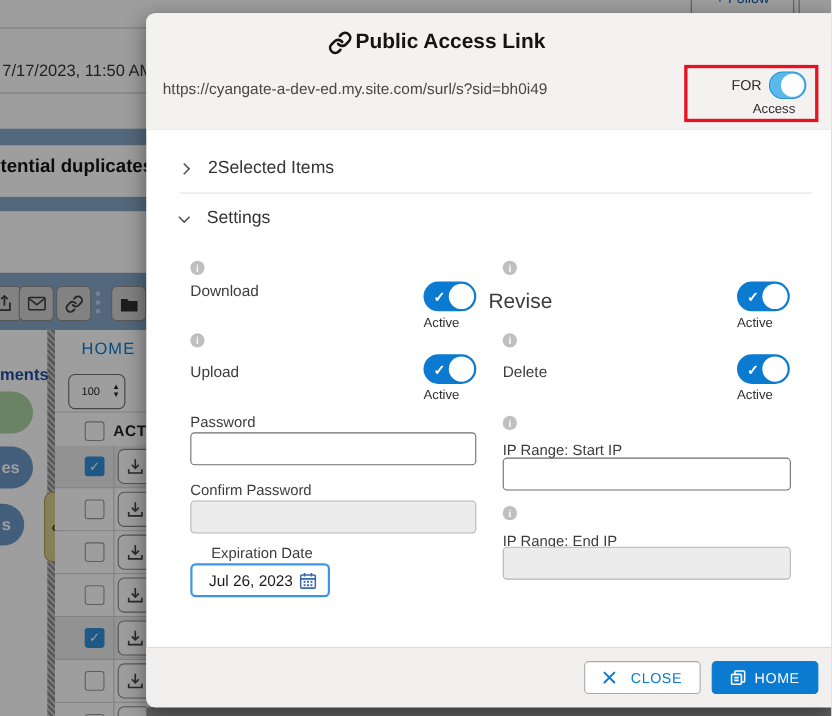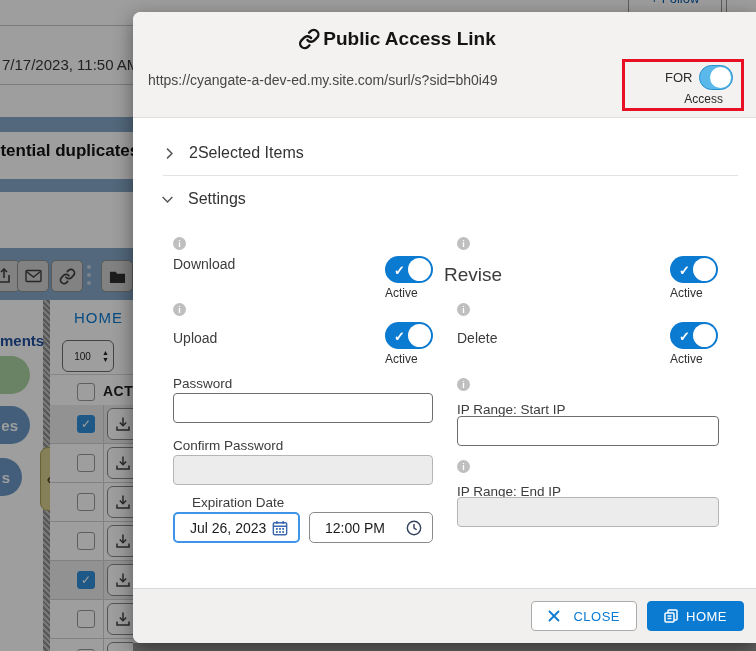--- a/index.html
+++ b/index.html
@@ -342,27 +342,20 @@
           <g fill="#3a67ad" stroke="none">
             <rect x="4.5" y="9" width="2" height="2"></rect>
             <rect x="8" y="9" width="2" height="2"></rect>
             <rect x="11.5" y="9" width="2" height="2"></rect>
             <rect x="4.5" y="12.5" width="2" height="2"></rect>
             <rect x="8" y="12.5" width="2" height="2"></rect>
             <rect x="11.5" y="12.5" width="2" height="2"></rect>
           </g>
         </svg>
     </div>
-    <div class="dtfield plain" style="left:176px;top:500px;width:124px;">
-      <span>12:00 PM</span>
-      <svg width="16" height="16" viewBox="0 0 18 18" fill="none" stroke="#33415e" stroke-width="1.6">
-          <circle cx="9" cy="9" r="7.5"></circle>
-          <path d="M9 4.5V9l3 2"></path>
-        </svg>
-    </div>
 
     <span class="info" style="left:324px;top:366px;">
         <span>i</span>
       </span>
     <span class="flabel" style="left:324px;top:390px;">IP Range: Start IP</span>
     <input class="tinput" style="left: 324px; top: 404px; width: 262px;" value="">
     <span class="info" style="left:324px;top:448px;">
         <span>i</span>
       </span>
     <span class="flabel" style="left:324px;top:472px;">IP Range: End IP</span>

